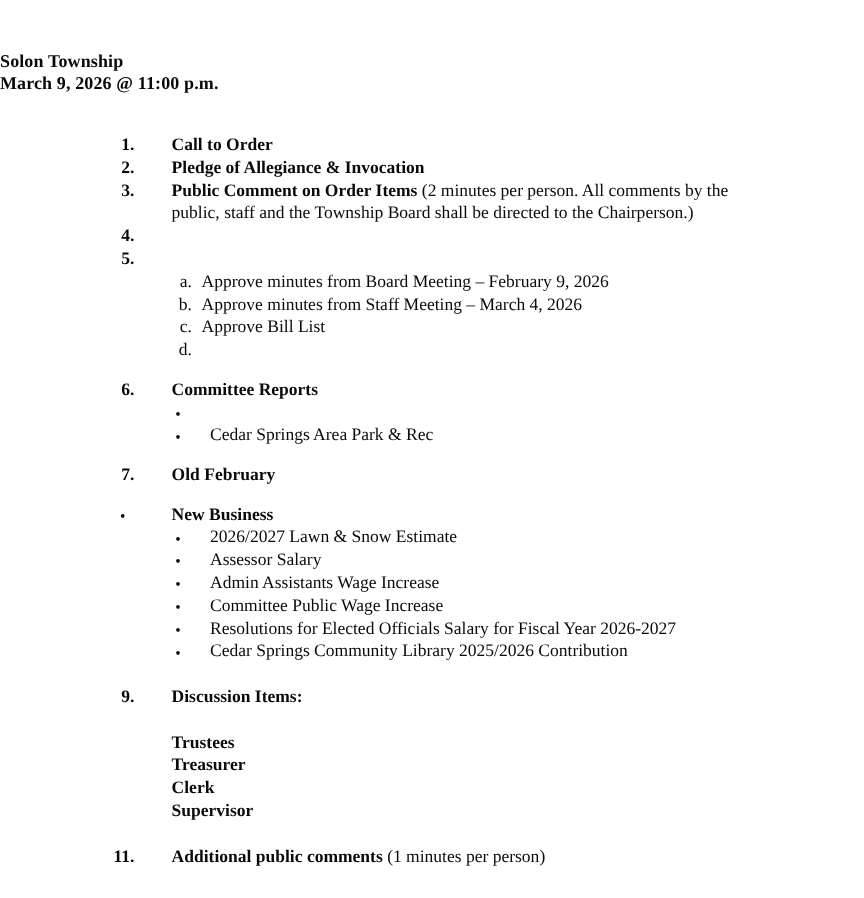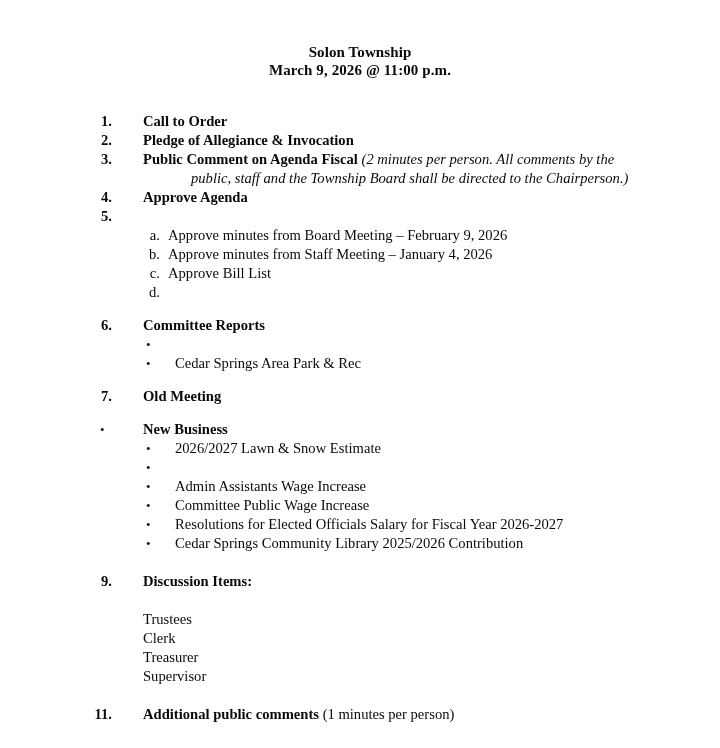--- a/index.html
+++ b/index.html
@@ -23,21 +23,20 @@
     height: 748px;
     background: #ffffff;
   }
 
   
   .doc-header {
     position: absolute;
     left: 0;
     top: 44px;
     width: 720px;
-    text-align: center;
     line-height: 17.5px;
   }
   .doc-header .hline {
     font-weight: bold;
     font-size: 15px;
     letter-spacing: .1px;
     white-space: nowrap;
   }
 
   
@@ -102,38 +101,36 @@
     left: 146px;
     width: 20px;
     text-align: left;
     font-size: 13px;
     font-weight: normal;
   }
 
   
   .row.plain {
     padding-left: 143px;
-    font-weight: normal;
+    font-weight: bold;
   }
 
   .content {
     display: block;
   }
   .content .ital {
-    font-style: italic;
     font-weight: normal;
   }
   .content .reg {
     font-style: normal;
     font-weight: normal;
   }
   
   .row .wrap2 {
     display: block;
-    margin-left: 48px;
   }
   .gap-md { height: 14px; }
   .gap-lg { height: 19px; }
 </style>
 </head>
 <body>
 
 <div class="page">
 
   <div class="doc-header">
@@ -148,38 +145,37 @@
       <span class="content">Call to Order</span>
     </div>
 
     <div class="row lvl1">
       <span class="marker">2.</span>
       <span class="content">Pledge of Allegiance &amp; Invocation</span>
     </div>
 
     <div class="row lvl1">
       <span class="marker">3.</span>
-      <span class="content"><span>Public Comment on Agenda Fiscal</span><span class="ital">&nbsp;</span><span class="ital">(2 minutes per person.  All comments by the</span><span class="wrap2 ital">public, staff and the Township Board shall be directed to the Chairperson.)</span></span>
+      <span class="content"><span>Public Comment on Order Items</span><span class="ital">&nbsp;</span><span class="ital">(2 minutes per person.  All comments by the</span><span class="wrap2 ital">public, staff and the Township Board shall be directed to the Chairperson.)</span></span>
     </div>
 
     <div class="row lvl1">
       <span class="marker">4.</span>
-      <span class="content">Approve Agenda</span>
     </div>
 
     <div class="row lvl1">
       <span class="marker">5.</span>
     </div>
     <div class="row lvl2">
       <span class="marker">a.</span>
       <span class="content">Approve minutes from Board Meeting – February 9, 2026</span>
     </div>
     <div class="row lvl2">
       <span class="marker">b.</span>
-      <span class="content">Approve minutes from Staff Meeting – January 4, 2026</span>
+      <span class="content">Approve minutes from Staff Meeting – March 4, 2026</span>
     </div>
     <div class="row lvl2">
       <span class="marker">c.</span>
       <span class="content">Approve Bill List</span>
     </div>
     <div class="row lvl2">
       <span class="marker">d.</span>
     </div>
 
     <div class="gap-md"></div>
@@ -193,35 +189,36 @@
     </div>
     <div class="row lvl2b">
       <span class="marker">•</span>
       <span class="content">Cedar Springs Area Park &amp; Rec</span>
     </div>
 
     <div class="gap-md"></div>
 
     <div class="row lvl1">
       <span class="marker">7.</span>
-      <span class="content">Old Meeting</span>
+      <span class="content">Old February</span>
     </div>
 
     <div class="gap-md"></div>
 
     <div class="row lvl1">
       <span class="marker bullet">•</span>
       <span class="content">New Business</span>
     </div>
     <div class="row lvl2b">
       <span class="marker">•</span>
       <span class="content">2026/2027 Lawn &amp; Snow Estimate</span>
     </div>
     <div class="row lvl2b">
       <span class="marker">•</span>
+      <span class="content">Assessor Salary</span>
     </div>
     <div class="row lvl2b">
       <span class="marker">•</span>
       <span class="content">Admin Assistants Wage Increase</span>
     </div>
     <div class="row lvl2b">
       <span class="marker">•</span>
       <span class="content">Committee Public Wage Increase</span>
     </div>
     <div class="row lvl2b">
@@ -239,24 +236,24 @@
       <span class="marker">9.</span>
       <span class="content">Discussion Items:</span>
     </div>
 
     <div class="gap-lg"></div>
 
     <div class="row plain">
       <span class="content">Trustees</span>
     </div>
     <div class="row plain">
+      <span class="content">Treasurer</span>
+    </div>
+    <div class="row plain">
       <span class="content">Clerk</span>
-    </div>
-    <div class="row plain">
-      <span class="content">Treasurer</span>
     </div>
     <div class="row plain">
       <span class="content">Supervisor</span>
     </div>
 
     <div class="gap-lg"></div>
 
     <div class="row lvl1">
       <span class="marker">11.</span>
       <span class="content"><span>Additional public comments</span><span class="reg">&nbsp;</span><span class="reg">(1 minutes per person)</span></span>

